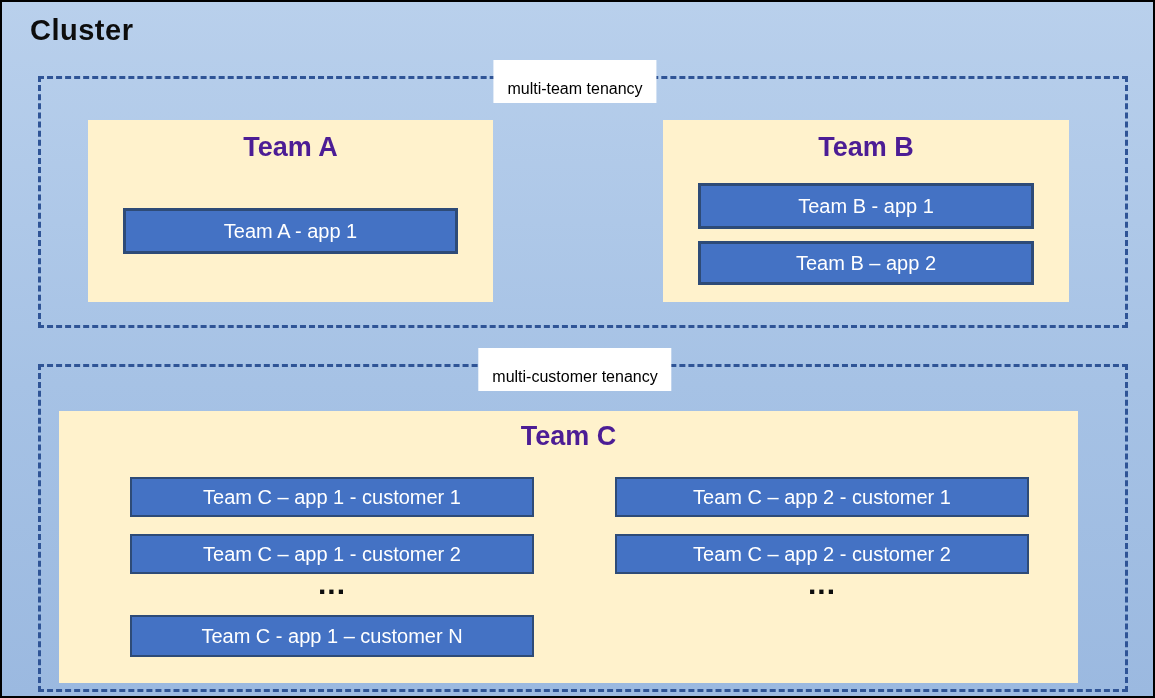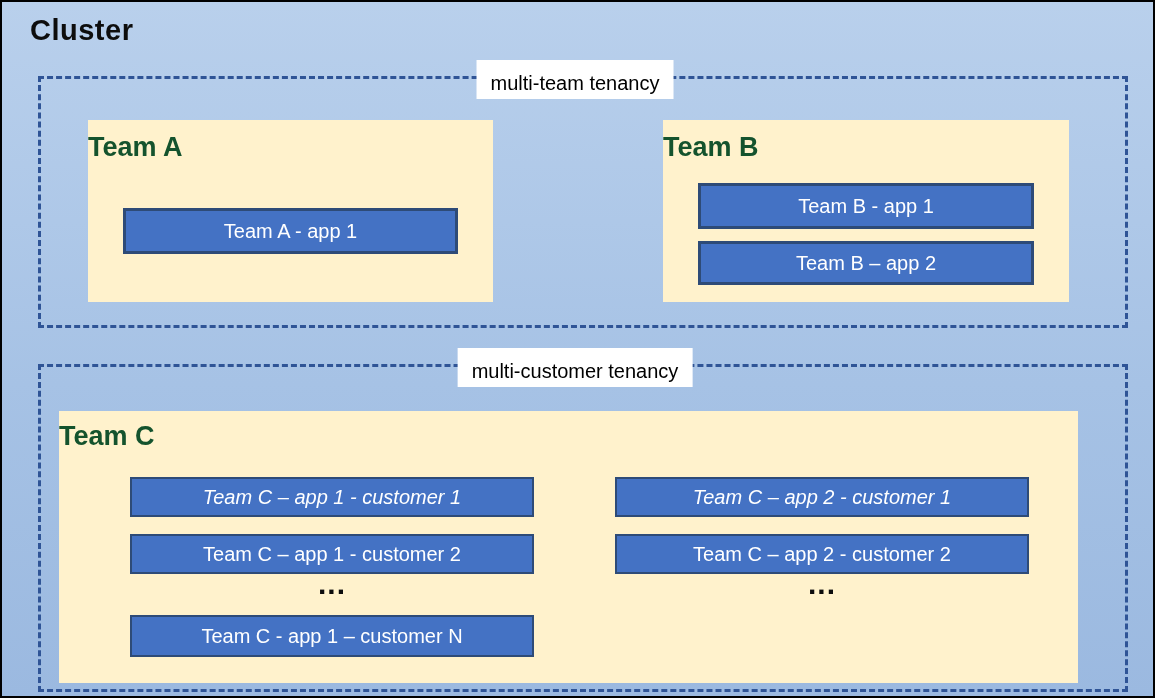--- a/index.html
+++ b/index.html
@@ -35,36 +35,36 @@
     left: 36px; top: 362px;
     width: 1090px; height: 328px;
   }
   .section-label {
     position: absolute;
     top: -19px;
     left: 50%;
     transform: translateX(calc(-50% - 8px));
     background: #ffffff;
     color: #000000;
-    font-size: 20px;
-    padding: 12px 14px 5px 14px;
+    font-size: 16px;
+    padding: 20px 14px 5px 14px;
     white-space: nowrap;
     line-height: 1.1;
   }
   .team-box {
     position: absolute;
     background: #fff2cc;
   }
   .team-title {
     position: absolute;
     left: 0; right: 0;
-    text-align: left;
+    text-align: center;
     font-size: 27px;
     font-weight: bold;
-    color: #14532d;
+    color: #4c1d95;
   }
   .app-box {
     position: absolute;
     background: #4472c4;
     color: #ffffff;
     display: flex;
     align-items: center;
     justify-content: center;
     font-size: 20px;
     white-space: nowrap;
@@ -76,21 +76,21 @@
   .team-b { left: 622px; top: 41px; width: 406px; height: 182px; }
   .team-a .team-title, .team-b .team-title { top: 12px; }
   .team-a-app1 { left: 35px; top: 88px;  width: 335px; height: 46px; }
   .team-b-app1 { left: 35px; top: 63px;  width: 336px; height: 46px; }
   .team-b-app2 { left: 35px; top: 121px; width: 336px; height: 44px; }
 
   .team-c { left: 18px; top: 44px; width: 1019px; height: 272px; }
   .team-c .team-title { top: 10px; }
   .col1 { left: 71px;  width: 404px; }
   .col2 { left: 556px; width: 414px; }
-  .row1 { top: 66px;  height: 40px; font-style: italic; }
+  .row1 { top: 66px;  height: 40px; }
   .row2 { top: 123px; height: 40px; }
   .rowN { top: 204px; height: 42px; }
   .ellipsis {
     position: absolute;
     top: 158px;
     height: 34px;
     text-align: center;
     font-size: 30px;
     font-weight: bold;
     color: #0d0d0d;

